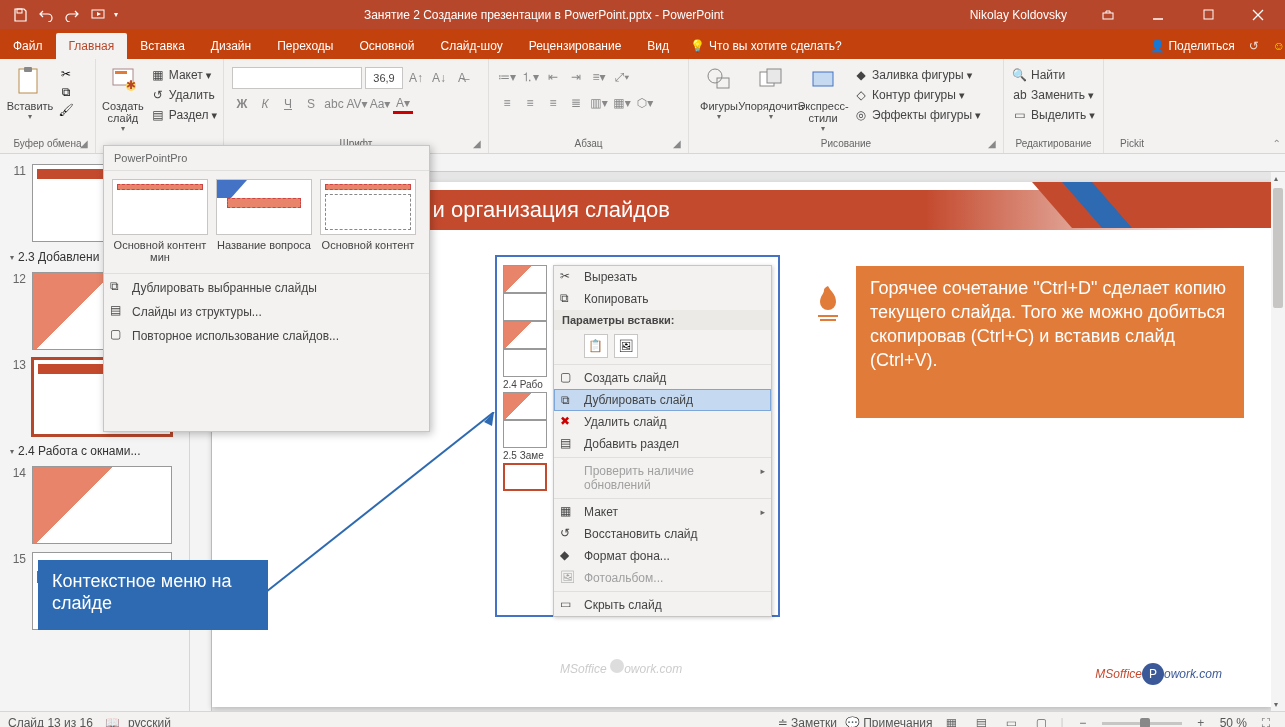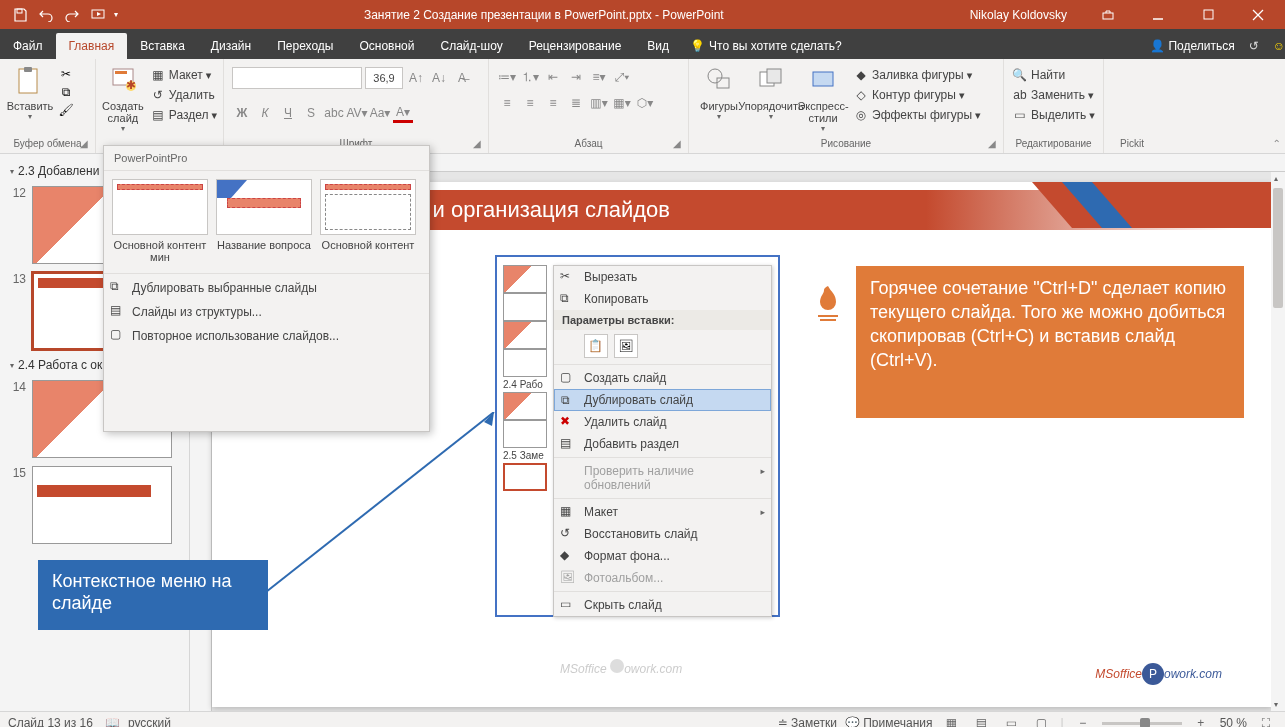--- a/index.html
+++ b/index.html
@@ -4,21 +4,21 @@
 <style>
 *{margin:0;padding:0;box-sizing:border-box;font-family:"Segoe UI",Tahoma,sans-serif;font-size:12px;-webkit-font-smoothing:antialiased}
 body{width:1285px;height:727px;background:#b7472a;overflow:hidden;position:relative}
 .titlebar{height:29px;background:#b7472a;display:flex;align-items:center;color:#fff;padding:0 4px}
 .tb-left{display:flex;align-items:center;gap:6px;padding-left:6px}
 .tb-qat{width:20px;height:20px;display:flex;align-items:center;justify-content:center;cursor:pointer}
 .tb-center{flex:1;text-align:center;font-size:12px;color:#fff}
 .tb-right{display:flex;align-items:center;gap:4px}
 .tb-user{font-size:12px;color:#fff;margin-right:14px}
 .tb-btn{width:46px;height:29px;display:flex;align-items:center;justify-content:center;color:#fff;cursor:pointer}
-.tabbar{height:30px;background:#404040;display:flex;align-items:flex-end}
+.tabbar{height:30px;background:#c2410c;display:flex;align-items:flex-end}
 .tab{padding:6px 13px;color:#fff;cursor:pointer;font-size:12px}
 .tab.active{background:#f3f2f1;color:#b7472a;border-radius:2px 2px 0 0}
 .tell{margin-left:8px;color:#fff;display:flex;align-items:center;gap:4px;padding-bottom:6px;font-size:11px}
 .tabbar-right{margin-left:auto;display:flex;align-items:center;gap:14px;padding-bottom:6px;color:#fff;font-size:12px}
 .ribbon{height:95px;background:#f3f2f1;border-bottom:1px solid #d6d6d6;display:flex;position:relative}
 .rgroup{border-right:1px solid #e1dfdd;padding:3px 6px 2px;display:flex;flex-direction:column;position:relative}
 .rgroup-label{font-size:10px;color:#666;text-align:center;padding:2px 0;position:absolute;bottom:2px;left:0;right:0}
 .rgroup-body{display:flex;gap:4px;flex:1}
 .rbig{width:48px;display:flex;flex-direction:column;align-items:center;padding-top:4px;cursor:pointer;text-align:center}
 .rbig-icon{width:32px;height:32px;margin-bottom:2px}
@@ -208,21 +208,21 @@
             <span class="rsmall-icon">↺</span>
             <span>Удалить</span>
           </div>
         <div class="rrow"><span class="rsmall-icon">▤</span><span>Раздел</span> ▾</div>
       </div>
     </div>
   </div>
 
   <div class="rgroup" style="width:265px">
     <div class="rgroup-body">
-      <div class="rcol" style="gap:12px">
+      <div class="rcol" style="gap:3px">
         <div class="rrow">
           <div class="font-box" style="width:130px"></div>
           <div class="font-box">36,9</div>
           <span class="rbtn">A↑</span>
           <span class="rbtn">A↓</span>
           <span class="rbtn">A̶</span>
         </div>
         <div class="rrow">
           <span class="rbtn">
               <b>Ж</b>
@@ -322,20 +322,26 @@
 
   <div class="rgroup" style="width:56px;border-right:none">
     <div class="rgroup-label">Pickit</div>
   </div>
   <span style="position:absolute;right:4px;bottom:4px;font-size:10px;color:#888;cursor:pointer">⌃</span>
 </div>
 
 <div class="workspace">
 
   <div class="thumbnails">
+    <div class="tslide">
+      <div class="tslide-num">11</div>
+      <div class="tslide-thumb">
+          <div style="position:absolute;left:4px;top:4px;right:4px;height:10px;background:#c44a2e"></div>
+        </div>
+    </div>
     <div class="tsec">
         <span class="tri">▾</span>
         <span>2.3 Добавлени</span>
       </div>
     <div class="tslide">
       <div class="tslide-num">12</div>
       <div class="tslide-thumb">
           <div style="position:absolute;left:0;top:0;width:60%;height:100%;background:linear-gradient(135deg,#e8846a 50%,#fff 50%)"></div>
         </div>
     </div>

